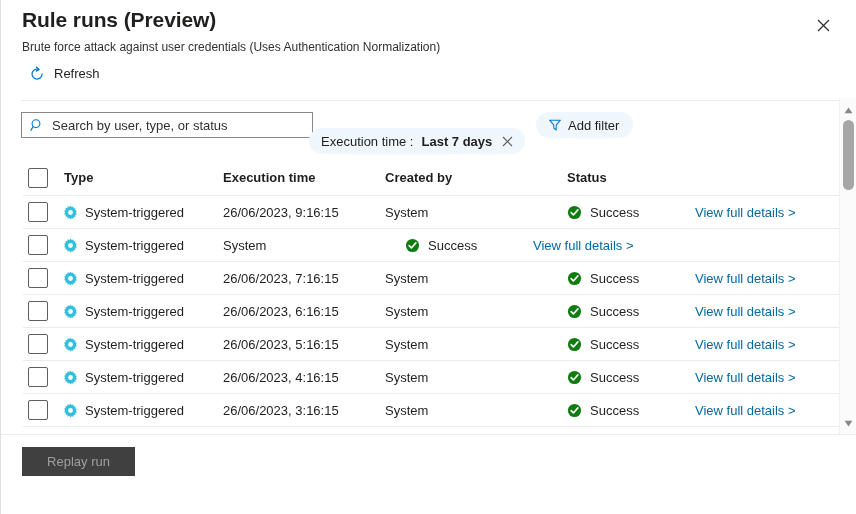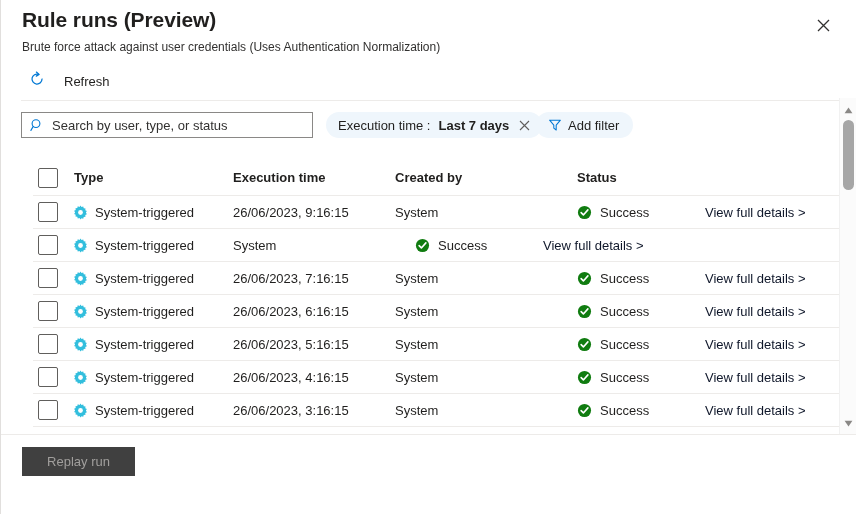--- a/index.html
+++ b/index.html
@@ -33,21 +33,21 @@
     position: absolute; right: 22px; top: 13px;
     width: 24px; height: 24px;
     display: flex; align-items: center; justify-content: center;
     cursor: pointer; color: #323130;
   }
 
   
   #command-bar { position: absolute; left: 0; top: 66px; width: 856px; height: 32px; }
   #refresh-button {
     position: absolute; left: 24px; top: 0;
-    height: 30px; display: flex; align-items: center; gap: 19px;
+    height: 30px; display: flex; align-items: flex-start; gap: 9px;
     cursor: pointer; padding: 0 4px;
   }
   #refresh-button .label { font-size: 13px; color: #201f1e; }
   #toolbar-divider {
     position: absolute; left: 20px; top: 100px;
     width: 818px; height: 1px; background: #edebe9;
   }
 
   
   #filter-bar { position: absolute; left: 0; top: 112px; width: 856px; height: 26px; }
@@ -62,28 +62,28 @@
   #search-input-text {
     font-size: 13px; color: #323130; white-space: nowrap;
   }
   .pill {
     position: absolute; top: 0; height: 26px;
     background: #eff6fc; border-radius: 13px;
     display: flex; align-items: center; gap: 8px;
     padding: 0 12px; cursor: pointer; font-size: 13px; color: #201f1e;
     white-space: nowrap;
   }
-  #filter-pill-execution-time { left: 325px; }
+  #filter-pill-execution-time { left: 308px; margin-top: 16px; }
   #filter-pill-execution-time .pill-key { color: #201f1e; }
   #filter-pill-execution-time .pill-value { font-weight: 700; color: #201f1e; }
   #filter-pill-remove { display:flex; align-items:center; color:#605e5c; margin-left:2px; }
   #add-filter-button { left: 535px; padding: 0 14px 0 12px; gap: 6px; }
 
   
-  #table { position: absolute; left: 32px; top: 160px; width: 824px; }
+  #table { position: absolute; left: 22px; top: 160px; width: 824px; }
   .row {
     display: flex; align-items: center;
     height: 33px;
     border-bottom: 1px solid #edebe9;
     font-size: 13px;
   }
   #table-header.row { height: 36px; border-bottom: 1px solid #edebe9; }
   .cell-check { flex: 0 0 40px; display: flex; align-items: center; padding-left: 5px; }
   .cell-type  { flex: 0 0 160px; display: flex; align-items: center; gap: 7px; }
   .cell-time  { flex: 0 0 162px; }
@@ -100,21 +100,21 @@
   .checkbox {
     width: 20px; height: 20px;
     border: 1px solid #605e5c; background: #fff;
     cursor: pointer; border-radius: 2px;
   }
   .gear-icon { flex: 0 0 auto; display: flex; }
   .type-label { color: #201f1e; white-space: nowrap; }
   .time-label, .created-label, .status-label { color: #201f1e; white-space: nowrap; }
   .success-icon { flex: 0 0 auto; display: flex; }
   .details-link {
-    color: #0f172a; font-size: 13px; cursor: pointer; white-space: nowrap;
+    color: #0369a1; font-size: 13px; cursor: pointer; white-space: nowrap;
   }
 
   
   #footer-divider {
     position: absolute; left: 0; top: 434px; width: 856px; height: 1px; background: #edebe9;
   }
   #replay-run-button {
     position: absolute; left: 21px; top: 447px;
     width: 113px; height: 29px;
     background: #404040; color: #a19f9d;

